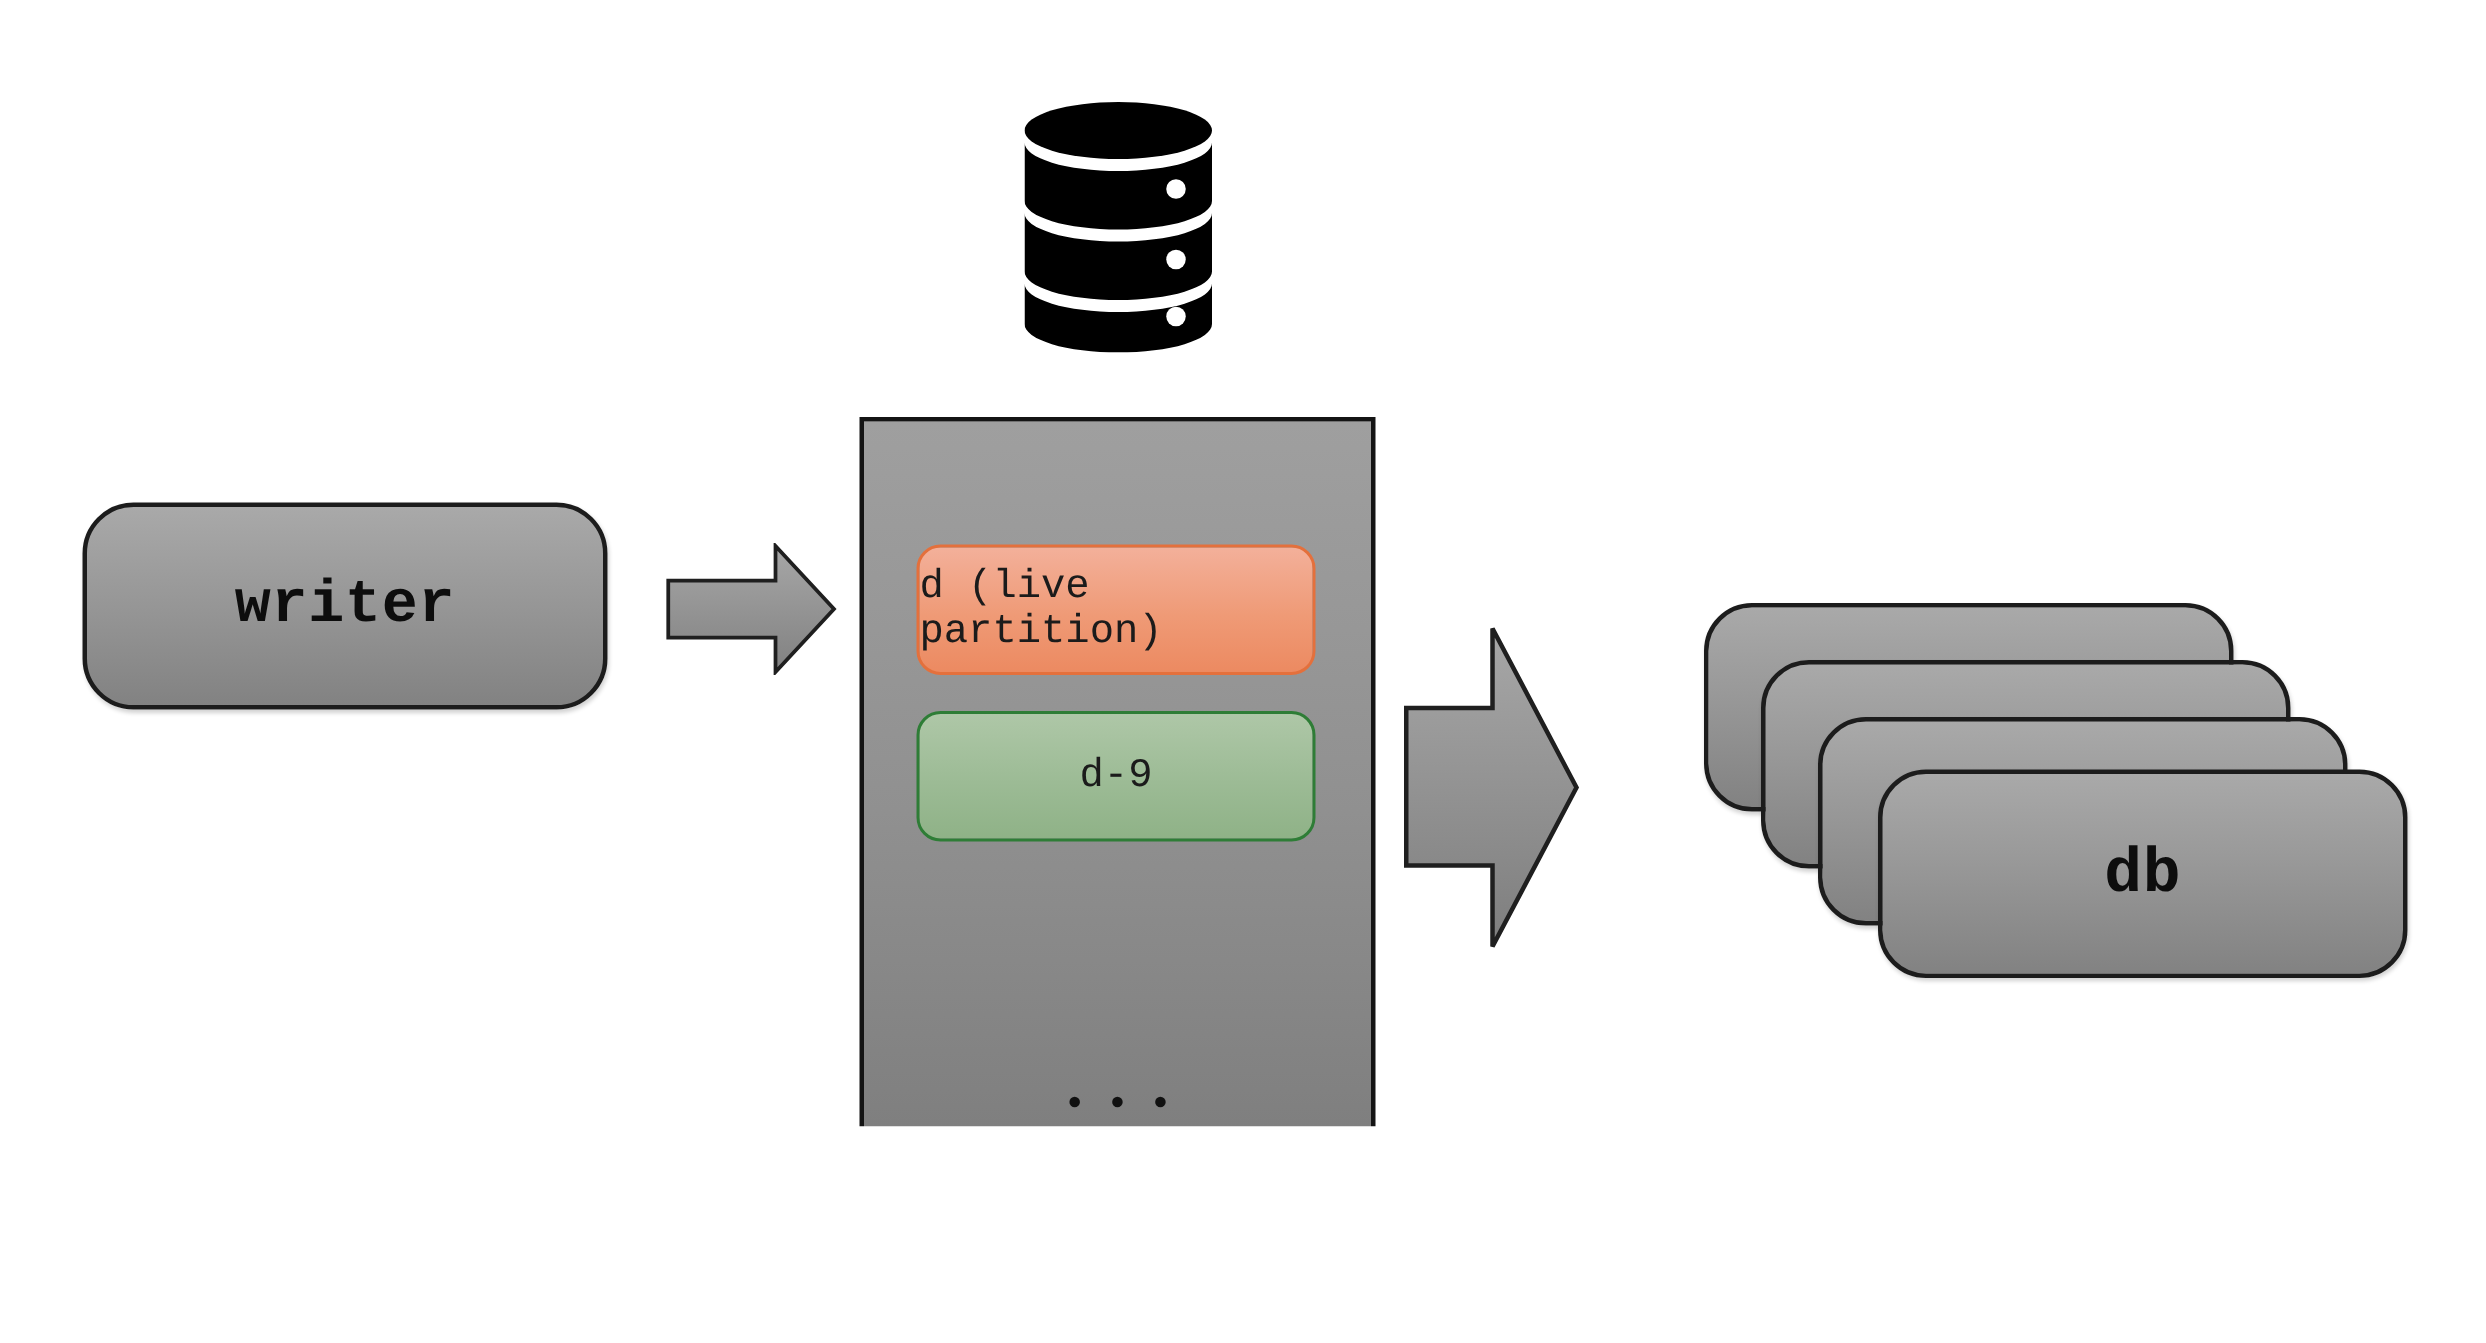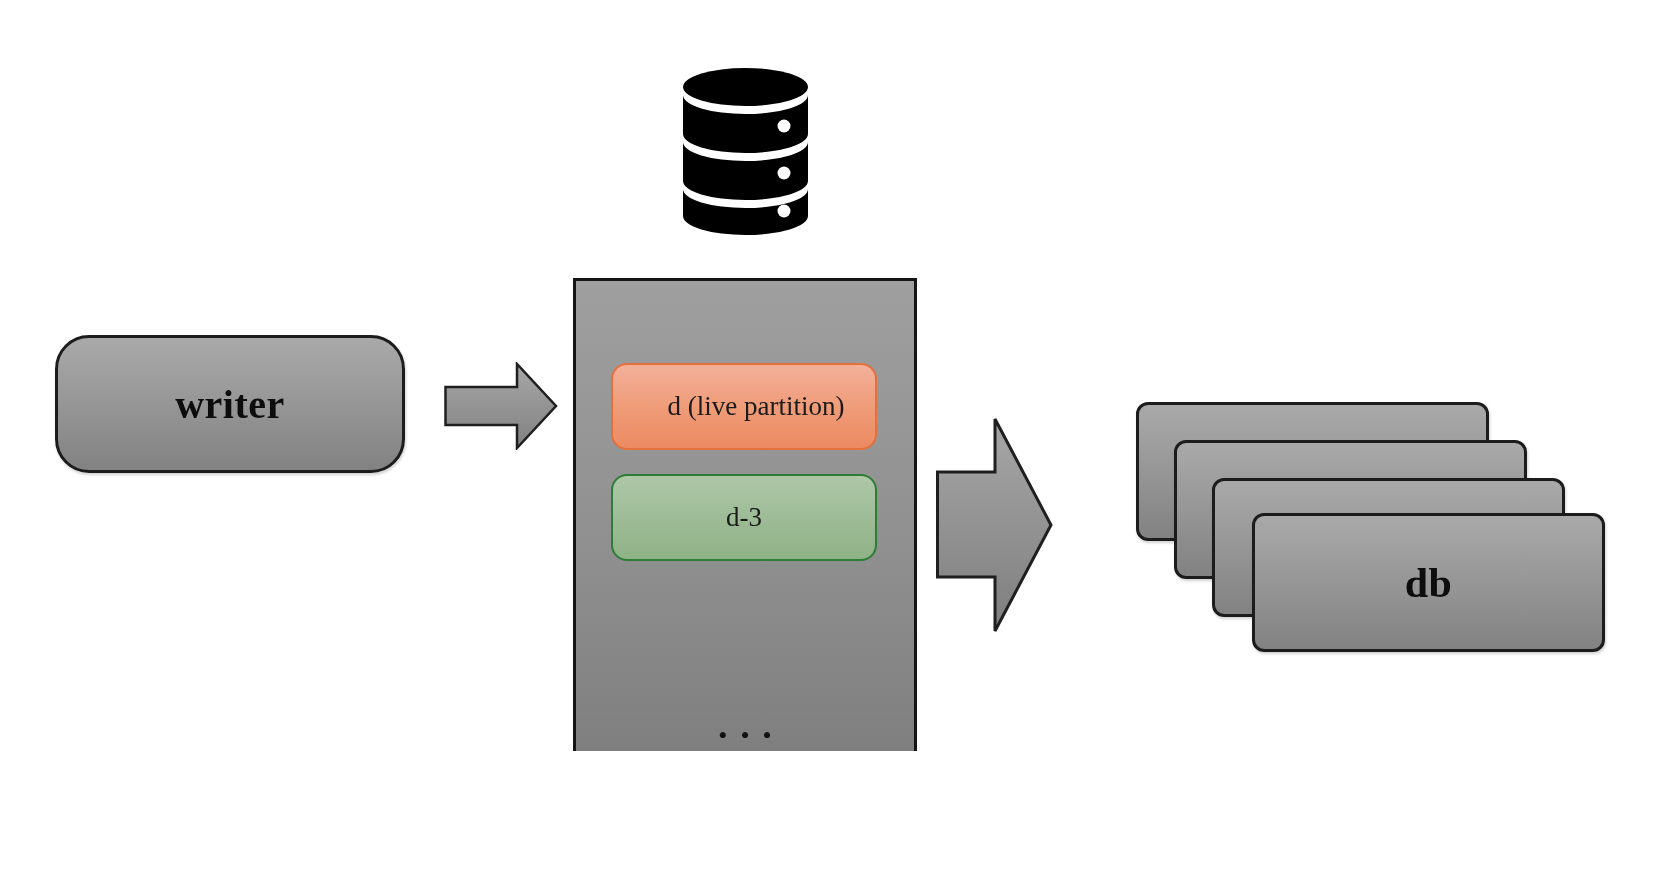--- a/index.html
+++ b/index.html
@@ -6,21 +6,21 @@
     margin: 0;
     padding: 0;
     background: #ffffff;
   }
   .canvas {
     position: relative;
     width: 1657px;
     height: 751px;
     background: #ffffff;
     overflow: hidden;
-    font-family: Liberation Serif, serif;
+    font-family: Liberation Mono, monospace;
   }
 
   
   .gray-node {
     position: absolute;
     background: linear-gradient(180deg, #a9a9a9 0%, #989898 45%, #828282 100%);
     border: 3px solid #1c1c1c;
     box-shadow: 1px 2px 3px rgba(0,0,0,0.18);
     box-sizing: border-box;
     display: flex;
@@ -58,21 +58,20 @@
     display: flex;
     align-items: center;
     justify-content: center;
     font-size: 27px;
     color: #1b1b1b;
   }
   .partition-live {
     top: 82px;
     background: linear-gradient(180deg, #f3b09a 0%, #ef9a76 55%, #ec8a61 100%);
     border: 2.5px solid #e4703c;
-    padding-left: 24px;
   }
   .partition-old-1 { top: 193px; }
   .partition-old-2 { top: 300px; }
   .partition-old {
     background: linear-gradient(180deg, #aec7a7 0%, #9cbb95 55%, #8fb287 100%);
     border: 2.5px solid #2e7d36;
   }
   .ellipsis {
     position: absolute;
     left: 0; right: 0;
@@ -85,21 +84,21 @@
     top: 440px;
   }
 
   
   .arrow-svg { position: absolute; display: block; }
   .arrow-small { left: 444px; top: 362px; }
   .arrow-big   { left: 936px; top: 417px; }
 
   
   .db-box {
-    border-radius: 12px;
+    border-radius: 32px;
   }
   .db-box-1 { left: 1136px; top: 402px; width: 353px; height: 139px; }
   .db-box-2 { left: 1174px; top: 440px; width: 353px; height: 139px; }
   .db-box-3 { left: 1212px; top: 478px; width: 353px; height: 139px; }
   .db-box-4 { left: 1252px; top: 513px; width: 353px; height: 139px; }
   .db-label { font-size: 42px; }
 
   
   .db-icon { position: absolute; left: 683px; top: 68px; }
 </style>
@@ -130,21 +129,21 @@
       </linearGradient>
     </defs>
     <polygon points="1.5,25 73,25 73,2 112,44 73,86 73,63 1.5,63" fill="url(#gradSmall)" stroke="#1f1f1f" stroke-width="2.5" stroke-linejoin="miter"></polygon>
   </svg>
 
   <div class="partition-container">
     <div class="partition partition-live">
       <span>d (live partition)</span>
     </div>
     <div class="partition partition-old partition-old-1">
-      <span>d-3</span>
+      <span>d-9</span>
     </div>
     <div class="ellipsis">•••</div>
   </div>
 
   <svg class="arrow-svg arrow-big" width="117" height="216" viewBox="0 0 117 216">
     <defs>
       <linearGradient id="gradBig" x1="0" y1="0" x2="0" y2="1">
         <stop offset="0%" stop-color="#a7a7a7"></stop>
         <stop offset="100%" stop-color="#7e7e7e"></stop>
       </linearGradient>

